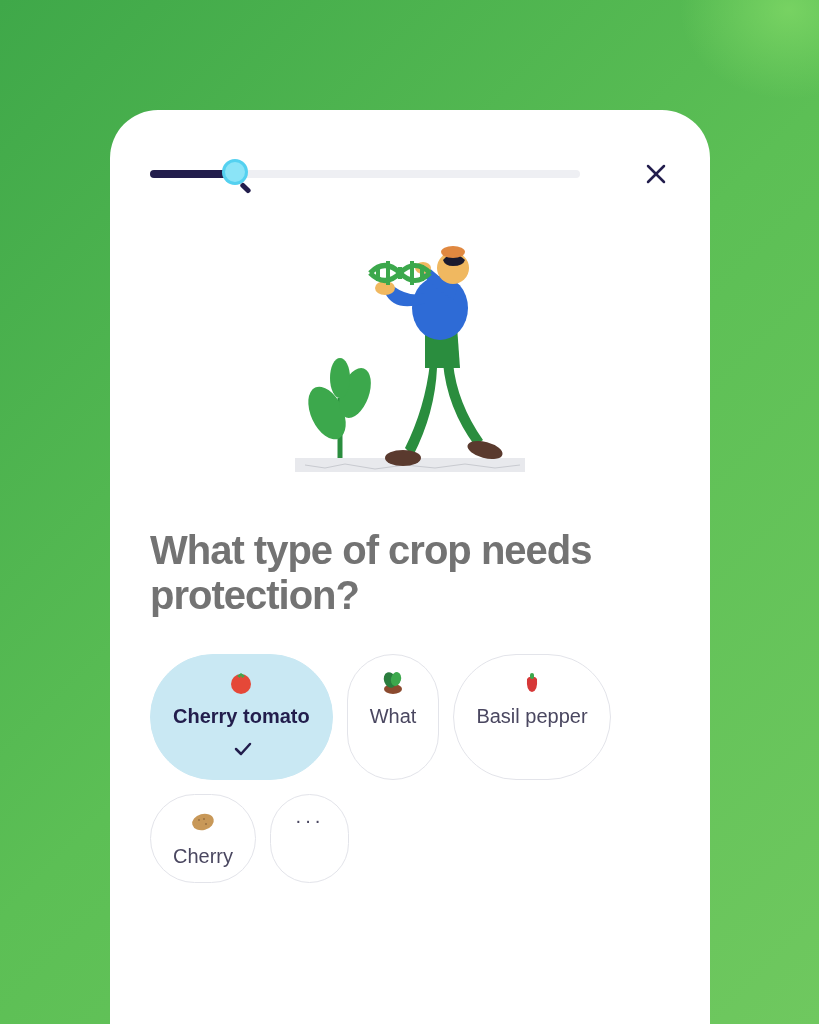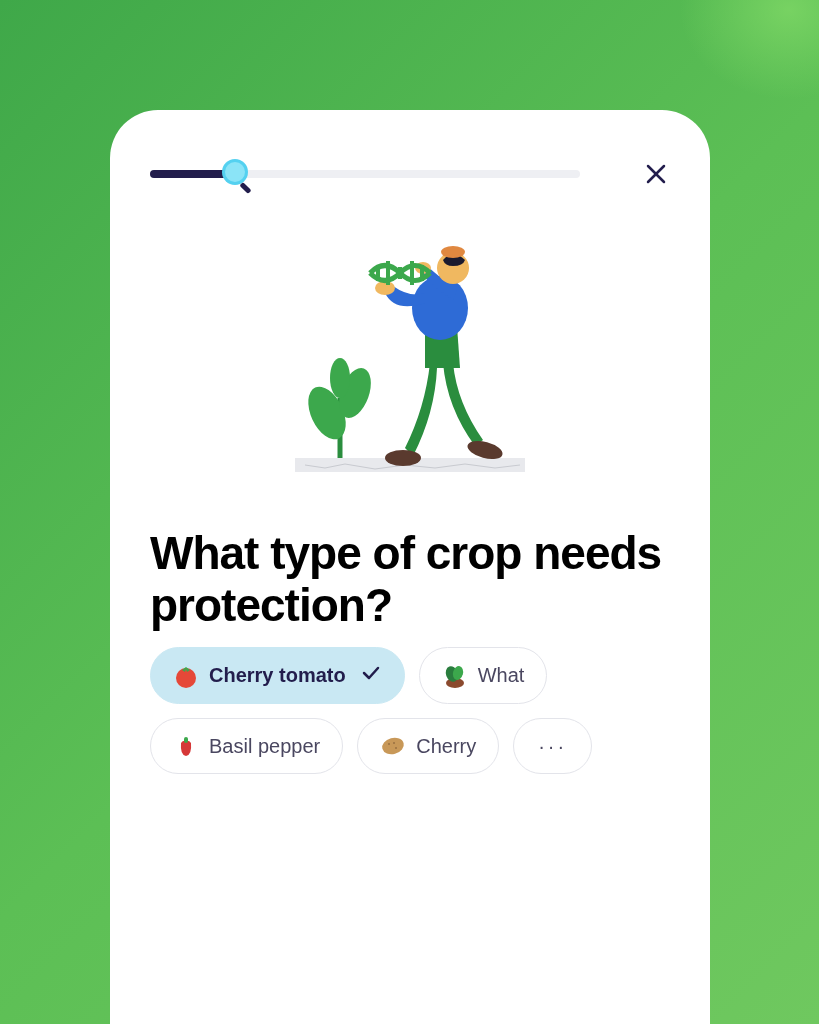--- a/index.html
+++ b/index.html
@@ -79,25 +79,25 @@
   cursor: pointer;
 }
 
 .illustration {
   display: flex;
   justify-content: center;
   margin: 30px 0 50px 0;
 }
 
 .question {
-  font-size: 46px;
+  font-size: 40px;
   font-weight: 800;
-  color: #000000;
+  color: #737373;
   line-height: 1.12;
-  margin-bottom: 16px;
+  margin-bottom: 36px;
   letter-spacing: -1px;
 }
 
 .chips {
   display: flex;
   flex-wrap: wrap;
   gap: 14px;
 }
 
 .chip {
@@ -105,20 +105,21 @@
   align-items: center;
   gap: 10px;
   padding: 14px 22px;
   border: 1.5px solid #e3e4ea;
   border-radius: 999px;
   font-size: 20px;
   font-weight: 500;
   color: #4a4760;
   cursor: pointer;
   background: #fff;
+  flex-direction: column;
 }
 
 .chip.selected {
   background: #c9e8f3;
   border-color: #c9e8f3;
   color: #221d4c;
   font-weight: 700;
 }
 
 .chip-icon {

